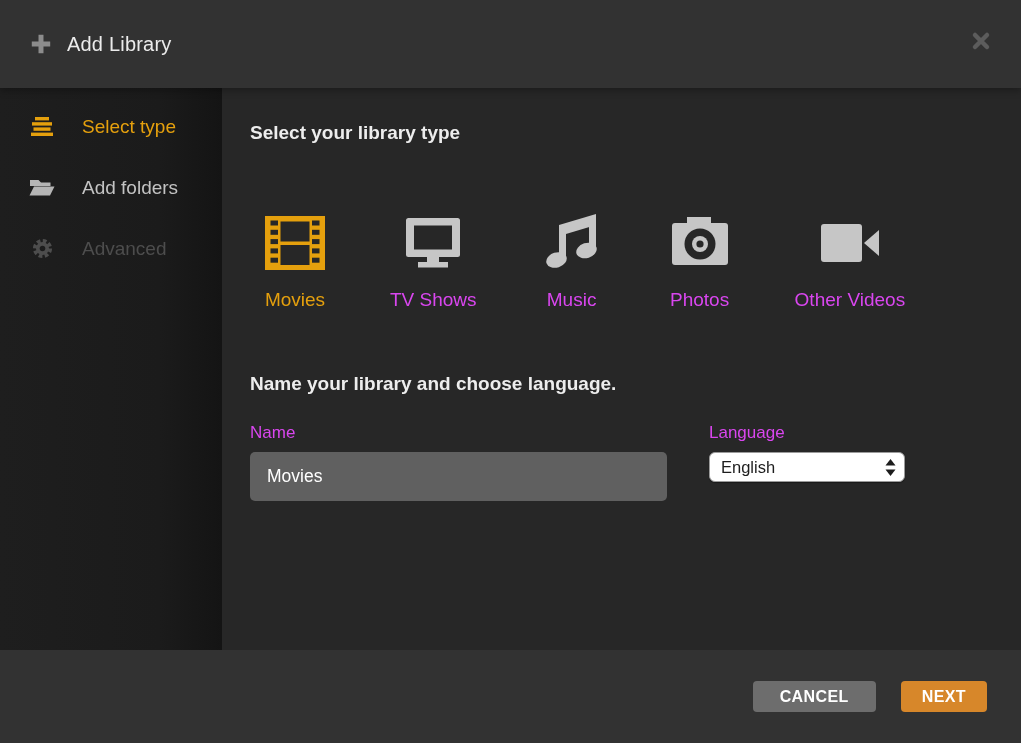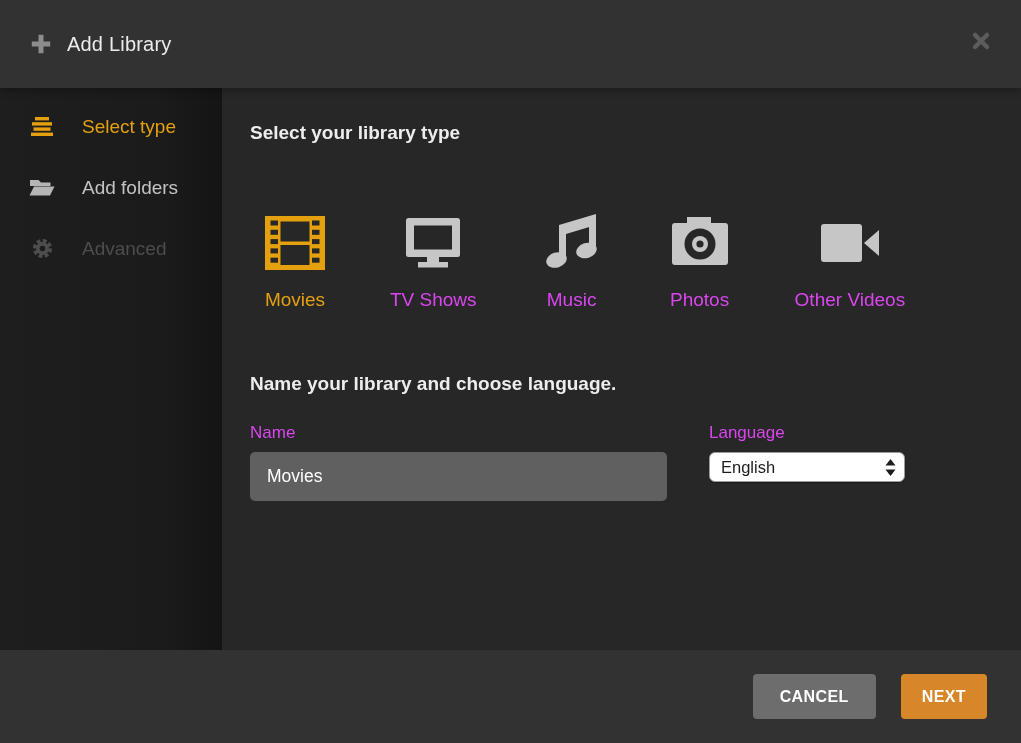--- a/index.html
+++ b/index.html
@@ -80,21 +80,21 @@
 
   
   .footer {
     height: 93px; flex: 0 0 93px;
     background: #323232;
     display: flex; align-items: center; justify-content: flex-end;
     gap: 16px; padding-right: 34px;
     position: relative; z-index: 2;
   }
   .btn {
-    height: 45px; border: none; border-radius: 4px;
+    height: 31px; border: none; border-radius: 4px;
     font-family: "Liberation Sans", "DejaVu Sans", sans-serif;
     font-size: 16px; font-weight: 700; letter-spacing: 0.4px;
     color: #ffffff; cursor: pointer;
   }
   .btn-cancel { background: #6d6d6d; padding: 0 27px; }
   .btn-next  { background: #d7872a; padding: 0 21px; margin-left: 9px; }
 </style>
 </head>
 <body>
 

